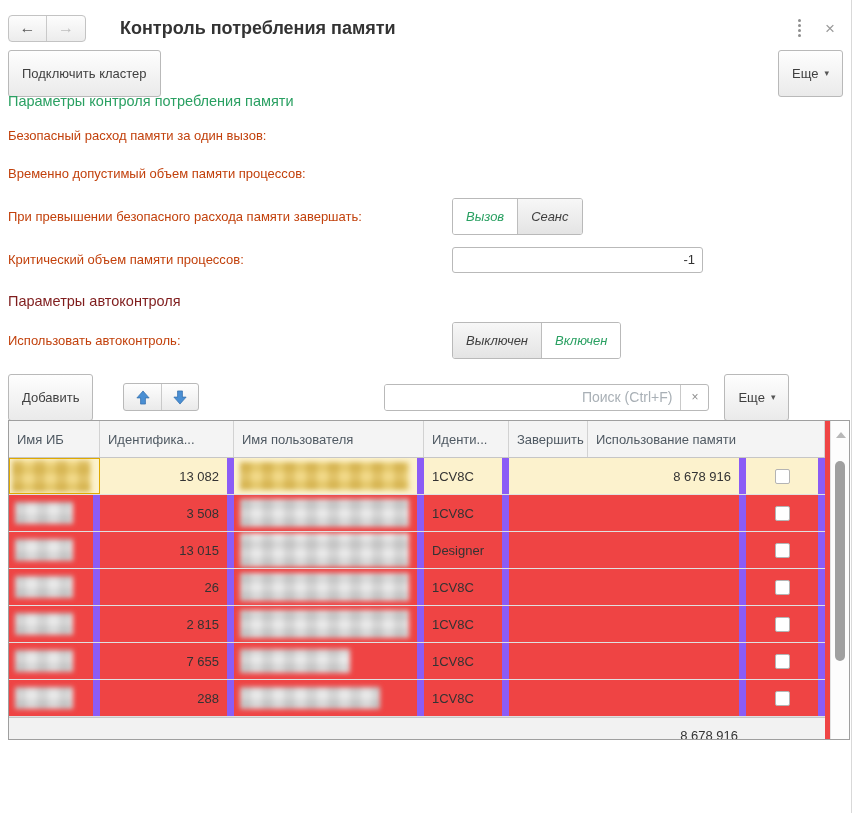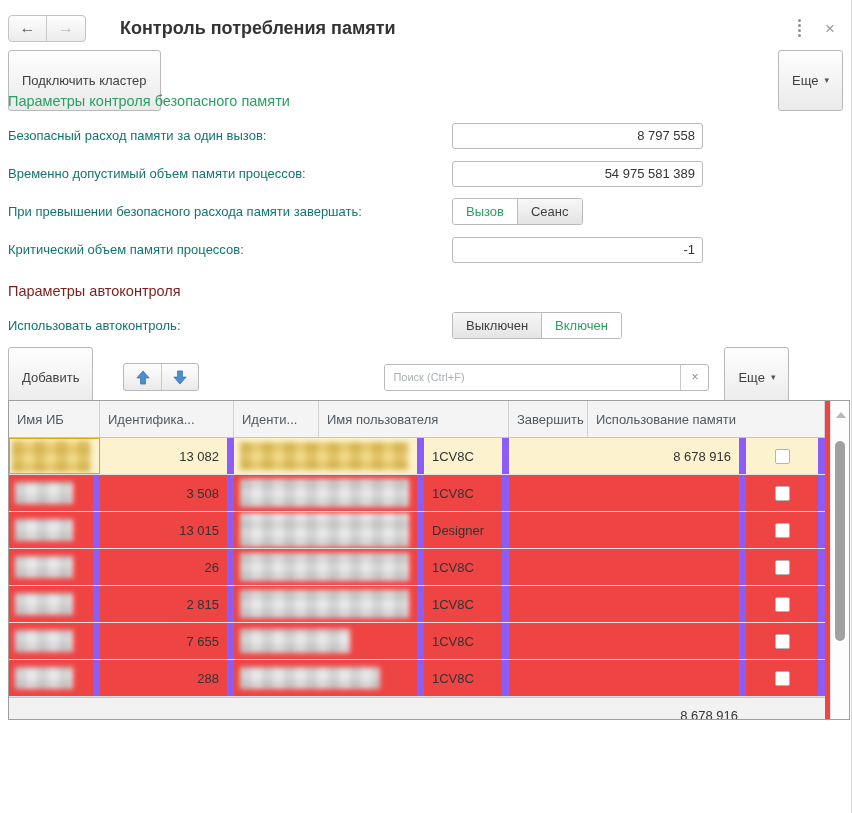--- a/index.html
+++ b/index.html
@@ -17,54 +17,54 @@
   .nav-btn.fwd  { color:#bdbdbd; }
   .win-title { margin-left:34px; font-size:18px; font-weight:bold; color:#333; }
   .win-icons { margin-left:auto; display:flex; align-items:center; gap:22px; padding-right:6px; }
   .kebab { display:flex; flex-direction:column; gap:2px; padding:2px; }
   .kebab i { width:3px; height:3px; background:#8e8e8e; border-radius:50%; }
   .close-x { font-size:17px; color:#9a9a9a; line-height:1; }
 
   
   .cmdbar { display:flex; align-items:flex-start; padding:2px 8px 4px 8px; height:36px; }
   .btn { display:inline-flex; align-items:center; gap:6px; border:1px solid #b9b9b9; border-radius:3px;
-    background:linear-gradient(#fefefe,#eaeaea); padding:22px 13px; color:#3f3f3f; font-size:13px; cursor:default; }
+    background:linear-gradient(#fefefe,#eaeaea); padding:15px 13px; color:#3f3f3f; font-size:13px; cursor:default; }
   .caret { font-size:9px; color:#555; line-height:1; }
   .ml-auto { margin-left:auto; }
 
   
   .section-title { padding:9px 8px 2px 8px; font-size:14.5px; }
   .field-row { display:flex; align-items:center; padding:0 8px; margin:11px 0; min-height:27px; }
-  .field-label { flex:0 0 444px; color:#0f766e; }
+  .field-label { flex:0 0 444px; color:#c2410c; }
   .num-input { width:251px; height:26px; border:1px solid #b9b9b9; border-radius:3px;
     text-align:right; padding:0 7px; font-size:13px; color:#333; font-family:"Liberation Sans",sans-serif; outline:none; }
   .small-input { width:36px; }
-  .toggle { display:inline-flex; border:1px solid #b9b9b9; border-radius:3px; overflow:hidden; height:27px; }
+  .toggle { display:inline-flex; border:1px solid #b9b9b9; border-radius:3px; overflow:hidden; height:37px;font-style:italic; }
   .toggle-opt { display:flex; align-items:center; padding:0 13px; font-size:13px; cursor:default; }
   .toggle-opt + .toggle-opt { border-left:1px solid #bdbdbd; }
   .toggle-opt.off { background:linear-gradient(#f7f7f7,#e4e4e4); color:#3f3f3f; }
   .toggle-opt.on  { background:#fff; }
 
   
   .tabbar { display:flex; align-items:flex-end; padding-left:8px; margin-top:13px; border-bottom:1px solid #b6b6b6; }
   .tab { border:1px solid #b6b6b6; border-bottom:none; border-radius:4px 4px 0 0; padding:8px 15px 8px 15px;
     background:linear-gradient(#fbfbfb,#ebebeb); color:#3c3c3c; position:relative; cursor:default; white-space:nowrap; }
   .tab + .tab { margin-left:-1px; }
   .tab.active { background:#fff; z-index:2; margin-bottom:-1px; padding-bottom:9px; }
 
   
   .tbl-toolbar { display:flex; align-items:center; padding:12px 8px 8px 8px; height:50px; }
   .arrow-group { display:flex; border:1px solid #b9b9b9; border-radius:3px; overflow:hidden; margin-left:30px;
     background:linear-gradient(#fefefe,#eaeaea); }
   .arrow-btn { width:37px; height:26px; display:flex; align-items:center; justify-content:center; }
   .arrow-btn + .arrow-btn { border-left:1px solid #c9c9c9; }
   .searchbox { display:flex; align-items:stretch; margin-left:185px; width:325px; height:27px;
     border:1px solid #b9b9b9; border-radius:3px; background:#fff; overflow:hidden; }
-  .searchbox input { flex:1; border:none; outline:none; padding:0 8px; font-size:11px; color:#333;
-    font-family:"Liberation Sans",sans-serif; }
+  .searchbox input { flex:1; border:none; outline:none; padding:0 8px; font-size:14px; color:#333;
+    font-family:"Liberation Sans",sans-serif;text-align:right; }
   .searchbox input::placeholder { color:#a9b0b6; }
   .search-clear { width:28px; display:flex; align-items:center; justify-content:center;
     border-left:1px solid #c9c9c9; color:#8e8e8e; font-size:12px; }
   .btn-more2 { margin-left:15px; }
 
   
   .grid { position:relative; margin:0 8px; width:842px; border:1px solid #9f9f9f; background:#ef4444; height:320px; overflow:hidden; }
   .g-row { display:flex; height:37px; align-items:stretch; border-bottom:1px solid #e0e0e0; width:816px; }
   .g-head { background:#f4f4f4; border-bottom:1px solid #c6c6c6; }
   .g-cell { display:flex; align-items:center; padding:0 8px; overflow:hidden; white-space:nowrap; position:relative; }
@@ -130,30 +130,28 @@
   <div class="cmdbar">
     <button class="btn">
         <span>Подключить кластер</span>
       </button>
     <button class="btn ml-auto">
         <span>Еще</span>
         <span class="caret">▾</span>
       </button>
   </div>
 
-  <div class="section-title" style="color:#2aa062">Параметры контроля безопасного памяти</div>
+  <div class="section-title" style="color:#2aa062">Параметры контроля потребления памяти</div>
 
   <div class="field-row">
     <div class="field-label">Безопасный расход памяти за один вызов:</div>
-    <input class="num-input" value="8 797 558" style="">
   </div>
 
   <div class="field-row">
     <div class="field-label">Временно допустимый объем памяти процессов:</div>
-    <input class="num-input" value="54 975 581 389" style="">
   </div>
 
   <div class="field-row">
     <div class="field-label">При превышении безопасного расхода памяти завершать:</div>
     <div class="toggle">
       <div class="toggle-opt on" style="color:#2aa062">Вызов</div>
       <div class="toggle-opt off">Сеанс</div>
     </div>
   </div>
 
@@ -198,22 +196,22 @@
         <span>Еще</span>
         <span class="caret">▾</span>
       </button>
   </div>
 
   <div class="grid">
 
     <div class="g-row g-head">
       <div class="g-cell c1">Имя ИБ</div>
       <div class="g-cell c2" style="justify-content:flex-start">Идентифика...</div>
+      <div class="g-cell c3">Имя пользователя</div>
       <div class="g-cell c4">Иденти...</div>
-      <div class="g-cell c3">Имя пользователя</div>
       <div class="g-cell c6" style="justify-content:flex-start">Завершить</div>
       <div class="g-cell c5" style="justify-content:flex-start">Использование памяти</div>
     </div>
 
     <div class="g-row sel">
       <div class="g-cell c1">
           <div class="blur yellow b-ib"></div>
         </div>
       <div class="g-cell c2">13 082</div>
       <div class="g-cell c3">

